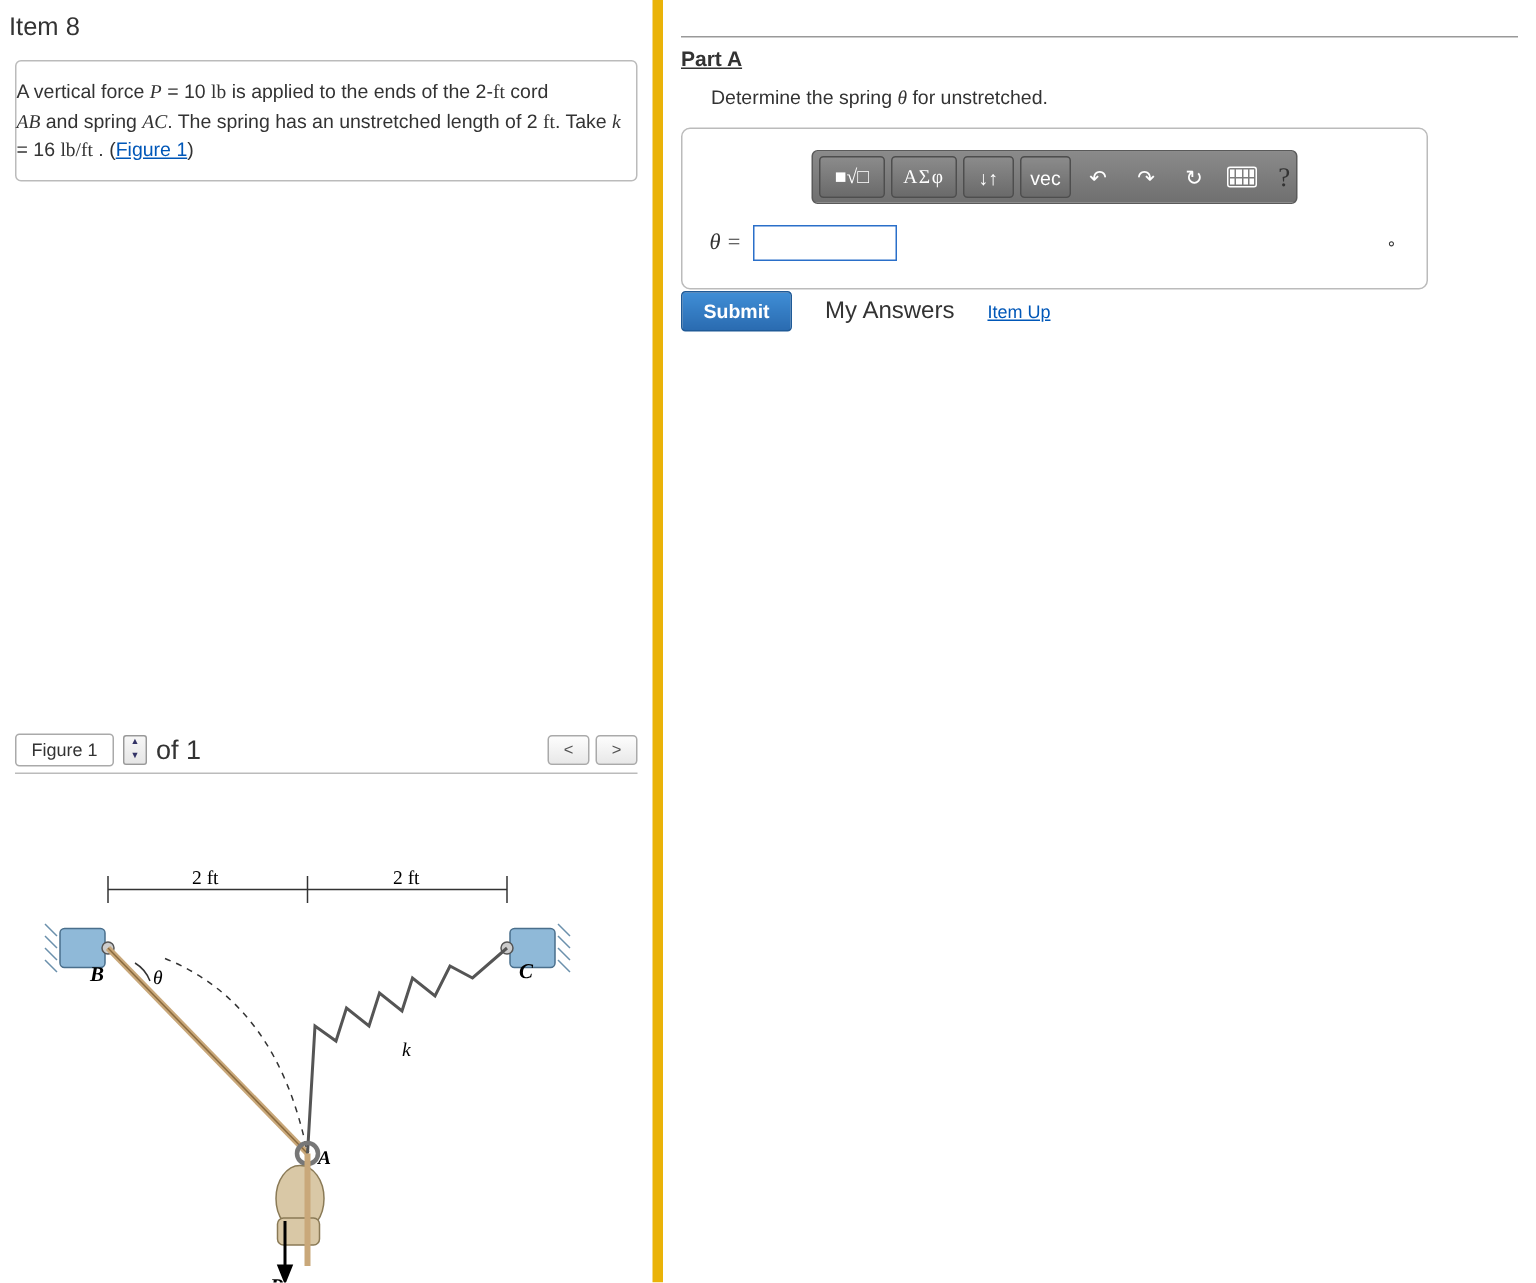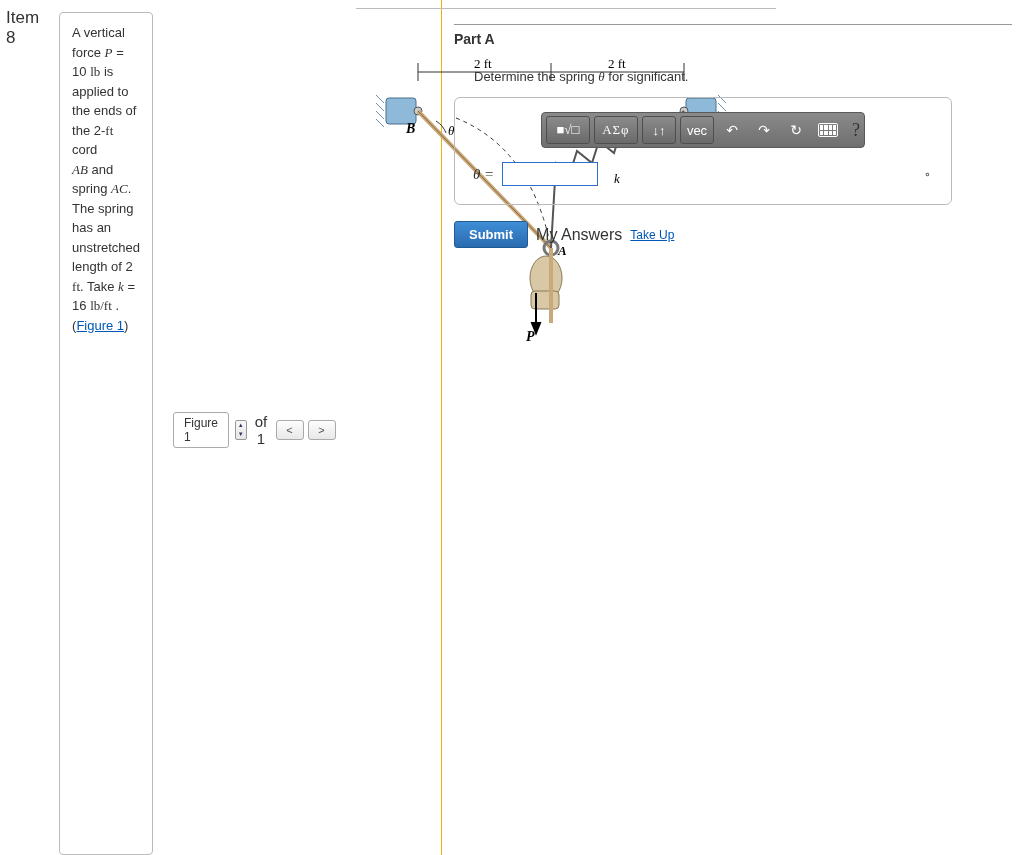--- a/index.html
+++ b/index.html
@@ -9,39 +9,39 @@
     font-size: 13px;
     color: #333;
     background: #fff;
     width: 1024px;
     height: 855px;
     overflow: hidden;
   }
   .container { display: flex; height: 100%; }
   .left-panel {
     width: 442px;
-    border-right: 1px solid #eab308;
+    border-right: 7px solid #eab308;
     padding: 8px 0 0 0;
     display: flex;
-    flex-direction: row;
+    flex-direction: column;
   }
   .right-panel {
     flex: 1;
     padding: 10px 12px;
   }
   .item-title {
     font-size: 17px;
     color: #333;
     padding: 0 10px 8px 6px;
   }
   .problem-box {
     border: 1px solid #bbb;
     border-radius: 4px;
     margin: 4px 10px 0 10px;
-    padding: 10px 12px;
+    padding: 10px 0;
     line-height: 1.5;
     font-size: 13px;
     color: #333;
   }
   .math-var { font-style: italic; font-family: "Times New Roman", serif; }
   .figure-link { color: #0057b8; text-decoration: underline; cursor: pointer; }
   .spacer { flex: 1; }
   .figure-header {
     display: flex;
     align-items: center;
@@ -58,41 +58,41 @@
   .stepper {
     width: 16px;
     height: 20px;
     border: 1px solid #999;
     border-radius: 2px;
     display: flex;
     flex-direction: column;
     background: linear-gradient(#f7f7f7,#e6e6e6);
   }
   .stepper div { flex:1; font-size:6px; text-align:center; color:#336; line-height:8px;}
-  .of-text { font-size: 15px; text-align: center; }
+  .of-text { font-size: 18px; text-align: center; }
   .nav-btns { margin-left: auto; display:flex; gap:4px; }
   .nav-btn {
     width: 28px; height: 20px;
     border: 1px solid #aaa;
     border-radius: 3px;
     background: linear-gradient(#fdfdfd,#e8e8e8);
     font-size: 11px;
     text-align: center;
     line-height: 18px;
     color: #555;
   }
   .figure-area {
     border-top: 1px solid #bbb;
     margin: 0 10px;
-    padding-top: 14px;
+    padding-top: 28px;
     height: 340px;
   }
   
   .part-hr { border: none; border-top: 1px solid #999; margin: 14px 0 6px 0; }
-  .part-title { font-size: 14px; font-weight: bold; margin-bottom: 22px; }
+  .part-title { font-size: 14px; font-weight: bold; margin-bottom: 10px; text-decoration: underline; }
   .part-instr { margin: 0 0 12px 20px; font-size: 13px; }
   .part-express { margin: 0 0 14px 0; font-size: 13px; font-weight: bold; }
   .answer-box {
     border: 1px solid #bbb;
     border-radius: 6px;
     padding: 14px 18px 18px 18px;
     width: 498px;
   }
   .toolbar {
     display: flex;
@@ -128,21 +128,21 @@
   .help-q { color:#333; font-size:18px; font-family:"Times New Roman",serif; margin-left:6px;}
   .answer-line { display: flex; align-items: center; gap: 8px; }
   .theta-lbl { font-style: italic; font-family:"Times New Roman",serif; font-size:15px;}
   .answer-input {
     width: 96px; height: 24px;
     border: 1px solid #2a6fc9;
     padding: 2px 4px;
     font-size: 13px;
   }
   .degree { margin-left:auto; font-size:11px; padding-right:2px;}
-  .submit-row { margin-top: 16px; display:flex; align-items:center; gap:8px; }
+  .submit-row { margin-top: 1px; display:flex; align-items:center; gap:22px; }
   .submit-btn {
     background: linear-gradient(#3f8ed6,#2a6bb0);
     border: 1px solid #1f5a97;
     color: #fff;
     font-size: 13px;
     font-weight: bold;
     padding: 5px 14px;
     border-radius: 3px;
   }
   .my-answers { font-size: 16px; color:#333;}
@@ -252,21 +252,21 @@
         <text x="202" y="232" font-size="13" font-style="italic" font-weight="bold" font-family="Times New Roman">A</text>
         <text x="170" y="318" font-size="14" font-style="italic" font-weight="bold" font-family="Times New Roman">P</text>
       </svg>
     </div>
   </div>
 
   <div class="right-panel">
     <hr class="part-hr">
     <div class="part-title">Part A</div>
     <div class="part-instr">
-      <span>Determine the spring </span><span class="math-var">θ</span><span> for significant.</span>
+      <span>Determine the spring </span><span class="math-var">θ</span><span> for unstretched.</span>
     </div>
 
     <div class="answer-box">
       <div class="toolbar">
         <div class="tool-btn wide">
           <span style="font-family:'Times New Roman',serif">■√□</span>
         </div>
         <div class="tool-btn wide">
           <span class="tool-sigma">ΑΣφ</span>
         </div>
@@ -303,16 +303,16 @@
       <div class="answer-line">
         <span class="theta-lbl">θ =</span>
         <input class="answer-input" type="text" value="" style="">
         <span class="degree">∘</span>
       </div>
     </div>
 
     <div class="submit-row">
       <button class="submit-btn">Submit</button>
       <span class="my-answers">My Answers</span>
-      <span class="giveup">Take Up</span>
+      <span class="giveup">Item Up</span>
     </div>
   </div>
 </div>
 
 </body></html>

